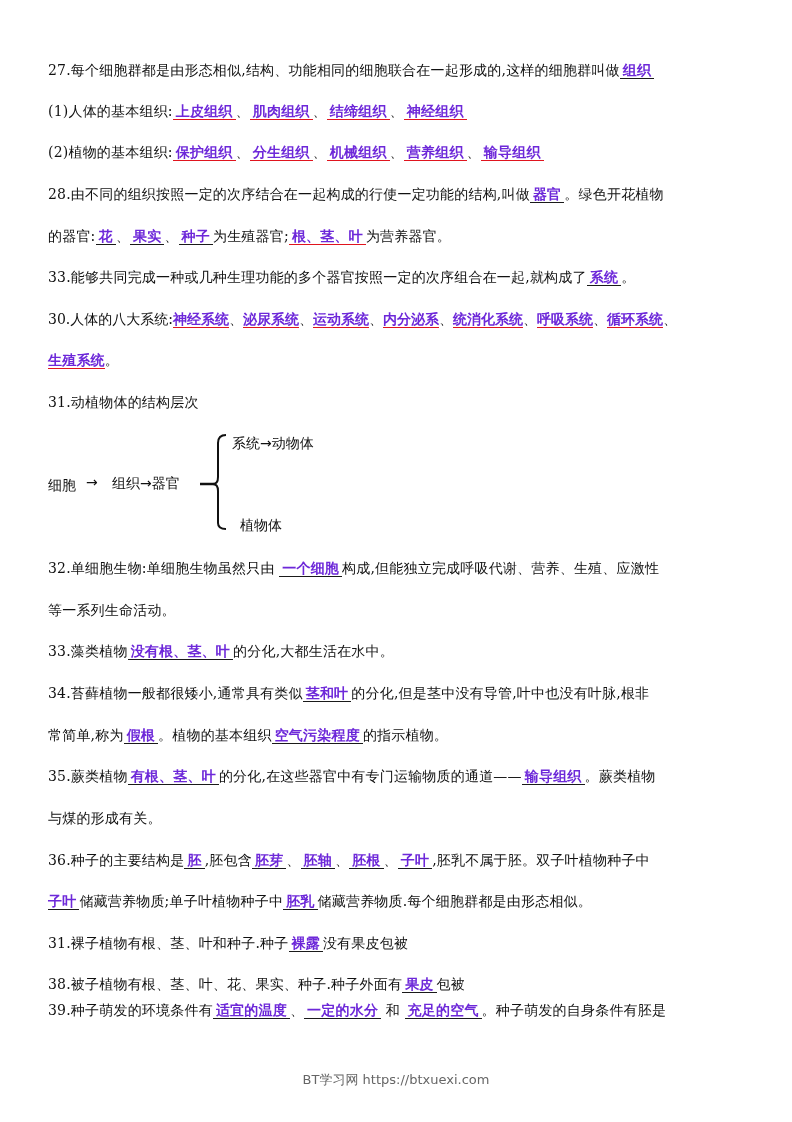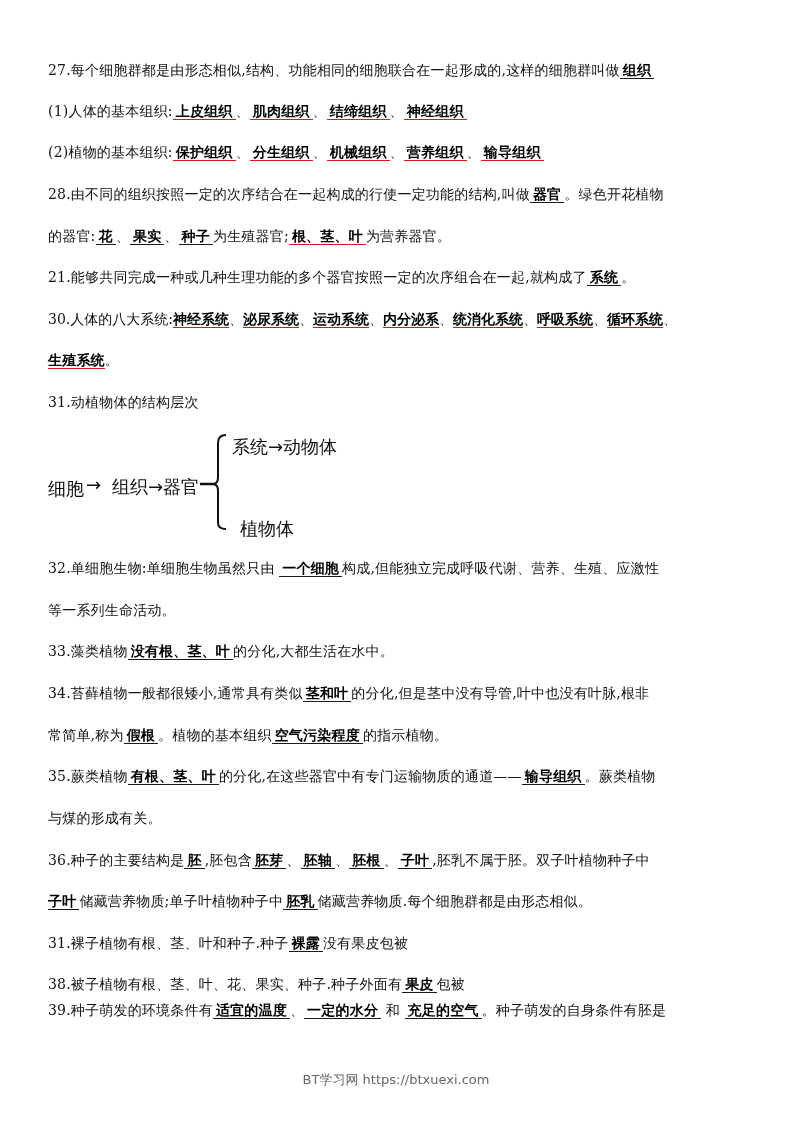--- a/index.html
+++ b/index.html
@@ -7,27 +7,27 @@
       width: 792px; height: 1122px; position: relative; overflow: hidden;
       font-family: "DejaVu Serif", "Liberation Serif", serif;
       color: #111111;
     }
     .page { position: absolute; left: 48px; top: 0; width: 700px; }
     .line {
       position: absolute; left: 0; white-space: nowrap;
       font-size: 14px; line-height: 20px; letter-spacing: 0.2px;
     }
     .ans {
-      color: #000000; font-weight: bold;
+      color: #6d28d9; font-weight: bold;
       border-bottom: 1.5px solid #1a1a1a;
       padding: 0 3px 0 3px;
     }
     .ans.red-ul { border-bottom-color: #e0141e; margin-top: 48px; }
     .diagram { position: absolute; left: 0; top: 425px; width: 320px; height: 115px; }
-    .d-text { position: absolute; font-size: 18px; white-space: nowrap; font-family: "DejaVu Sans", sans-serif; }
+    .d-text { position: absolute; font-size: 14px; white-space: nowrap; font-family: "DejaVu Sans", sans-serif; }
     .brace { position: absolute; }
     .footer {
       position: absolute; left: 0; right: 0; top: 1071px; text-align: center;
       font-family: "DejaVu Sans", sans-serif; font-size: 13px; color: #666666;
     }
   </style>
 </head>
 <body>
 
 <div class="page">
@@ -43,21 +43,21 @@
   </div>
 
   <div class="line" style="top:184px">
     <span>28.由不同的组织按照一定的次序结合在一起构成的行使一定功能的结构,叫做</span><span class="ans">器官</span><span>。绿色开花植物</span>
   </div>
   <div class="line" style="top:226px">
     <span>的器官:</span><span class="ans">花</span><span>、</span><span class="ans">果实</span><span>、</span><span class="ans">种子</span><span>为生殖器官;</span><span class="ans red-ul">根、茎、叶</span><span>为营养器官。</span>
   </div>
 
   <div class="line" style="top:267px">
-    <span>21.能够共同完成一种或几种生理功能的多个器官按照一定的次序组合在一起,就构成了</span><span class="ans">系统</span><span>。</span>
+    <span>33.能够共同完成一种或几种生理功能的多个器官按照一定的次序组合在一起,就构成了</span><span class="ans">系统</span><span>。</span>
   </div>
 
   <div class="line" style="top:309px; letter-spacing:0">
     <span>30.人体的八大系统:</span><span class="ans red-ul" style="padding:0">神经系统</span><span>、</span><span class="ans red-ul" style="padding:0">泌尿系统</span><span>、</span><span class="ans red-ul" style="padding:0">运动系统</span><span>、</span><span class="ans red-ul" style="padding:0">内分泌系</span><span>、</span><span class="ans red-ul" style="padding:0">统消化系统</span><span>、</span><span class="ans red-ul" style="padding:0">呼吸系统</span><span>、</span><span class="ans red-ul" style="padding:0">循环系统</span><span>、</span>
   </div>
   <div class="line" style="top:350px">
     <span class="ans red-ul" style="padding:0">生殖系统</span><span>。</span>
   </div>
 
   <div class="line" style="top:392px">

